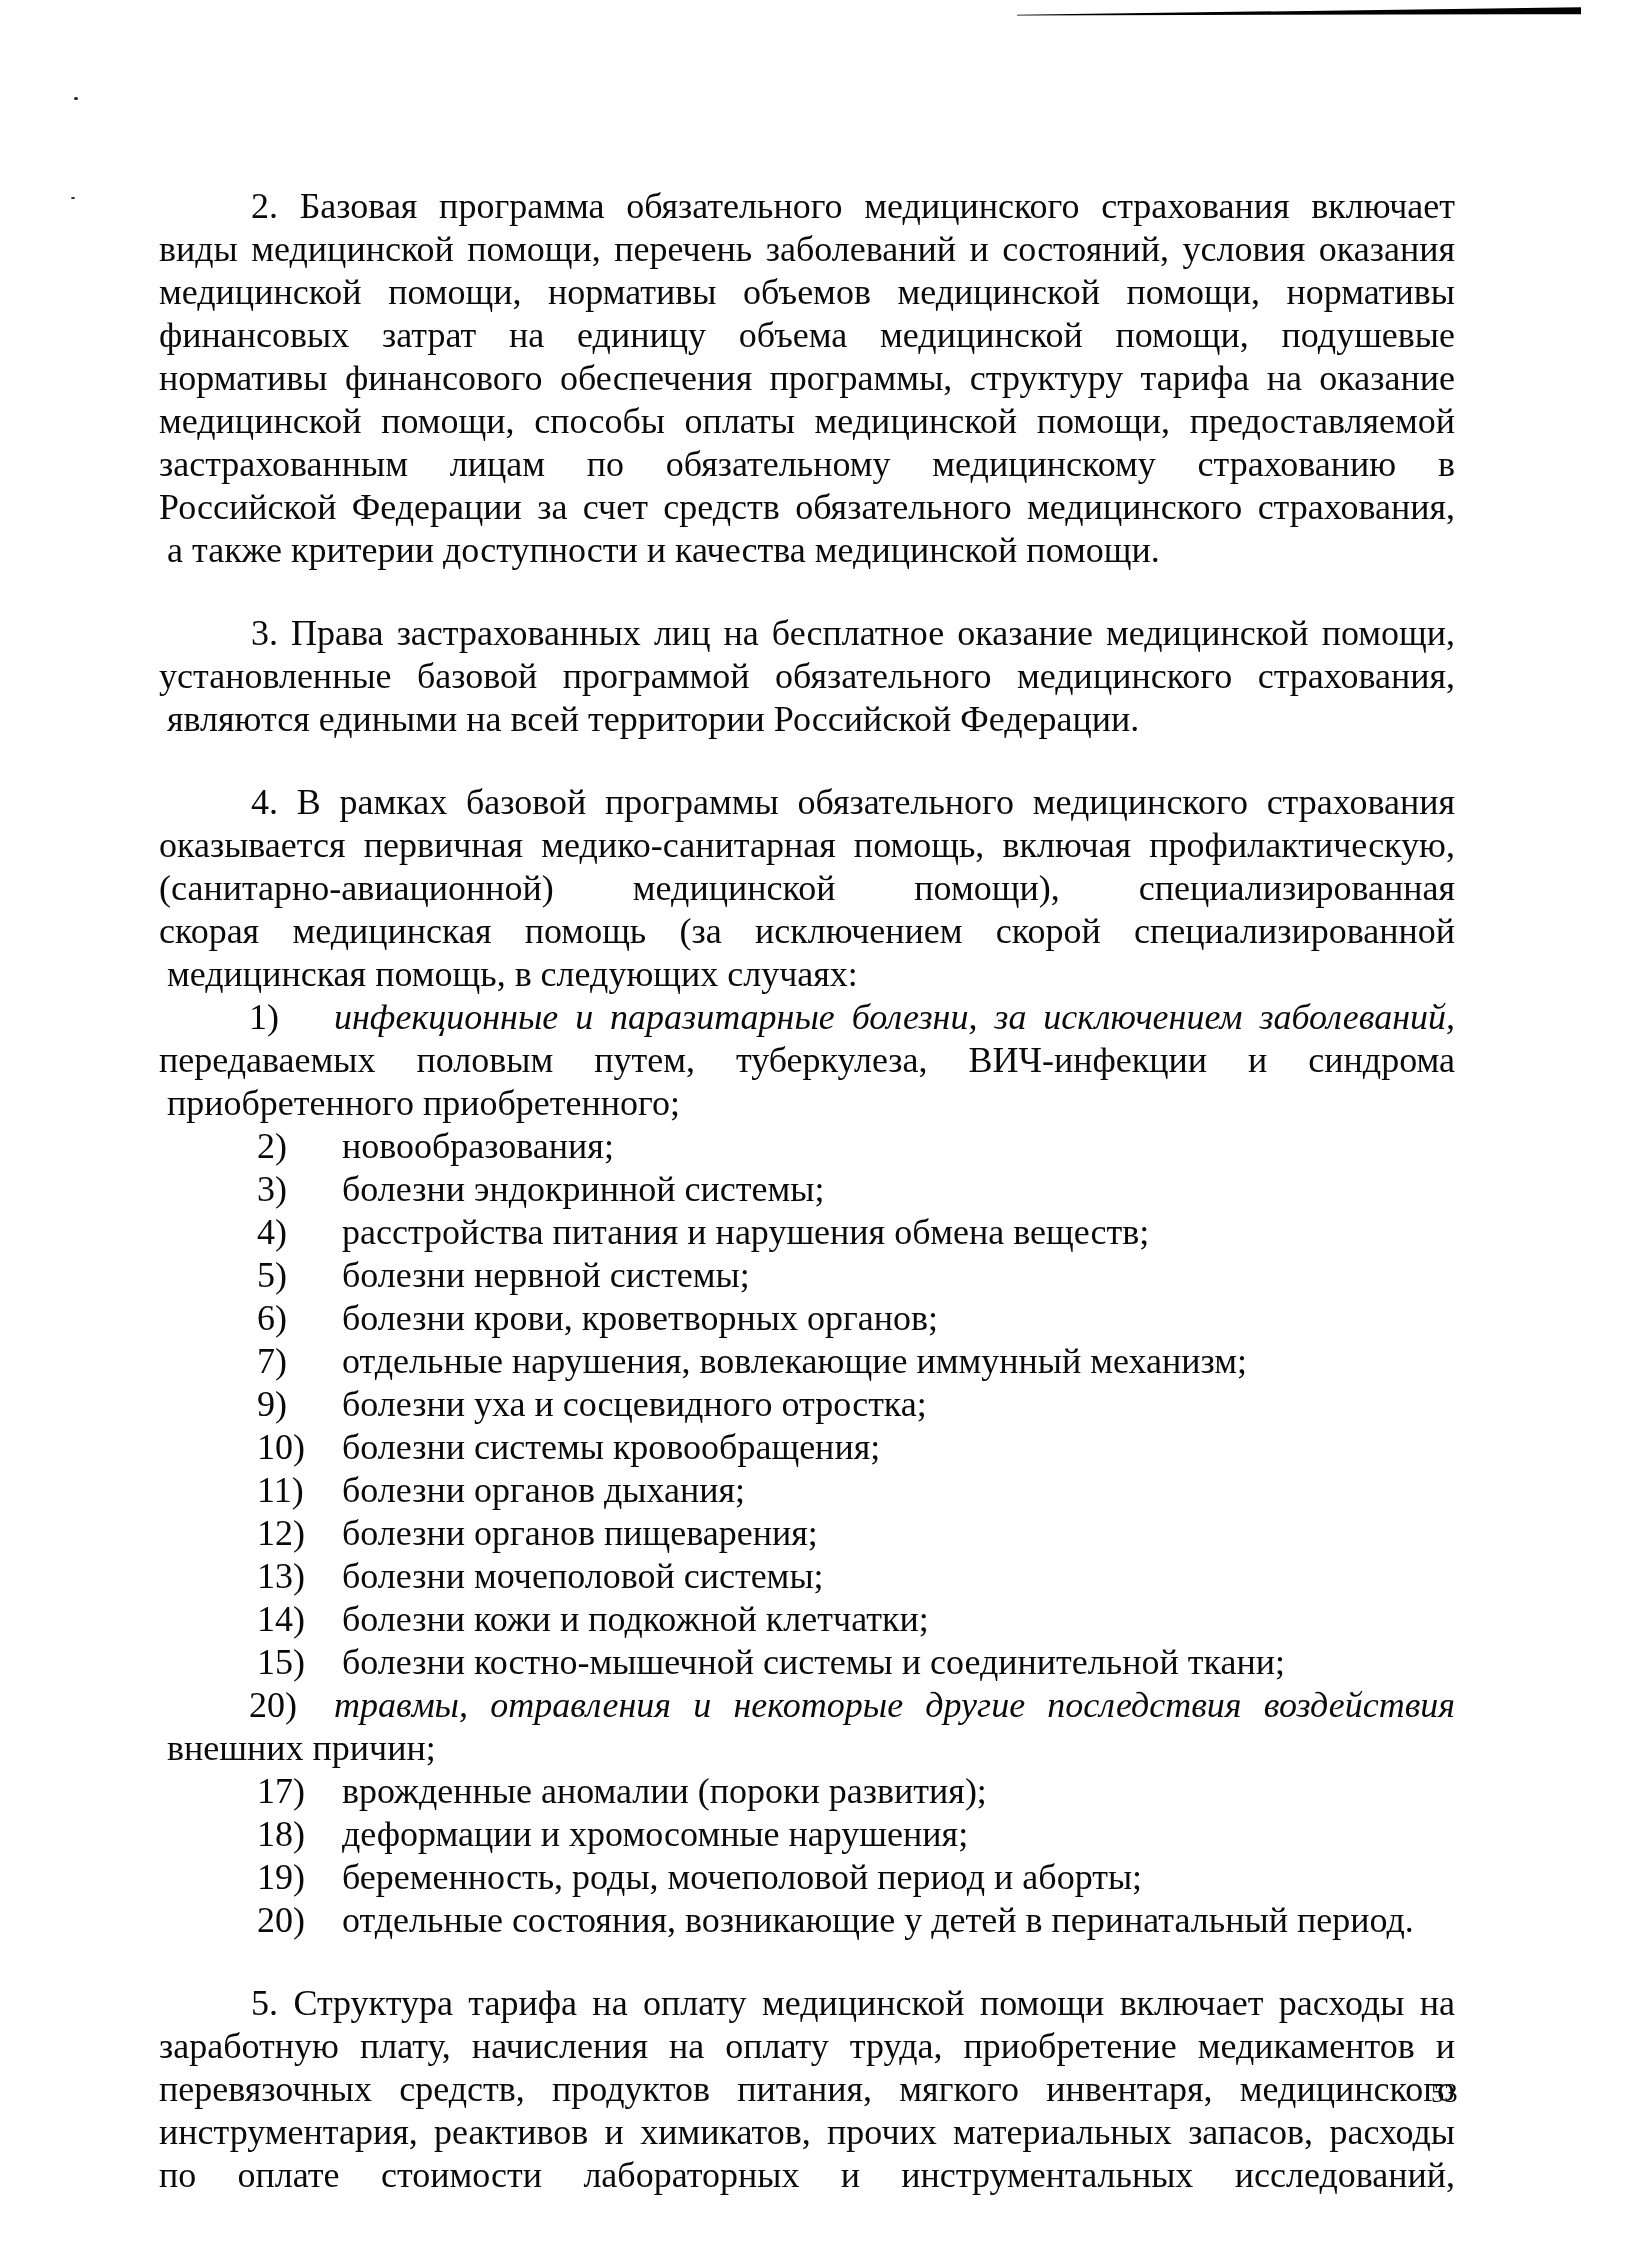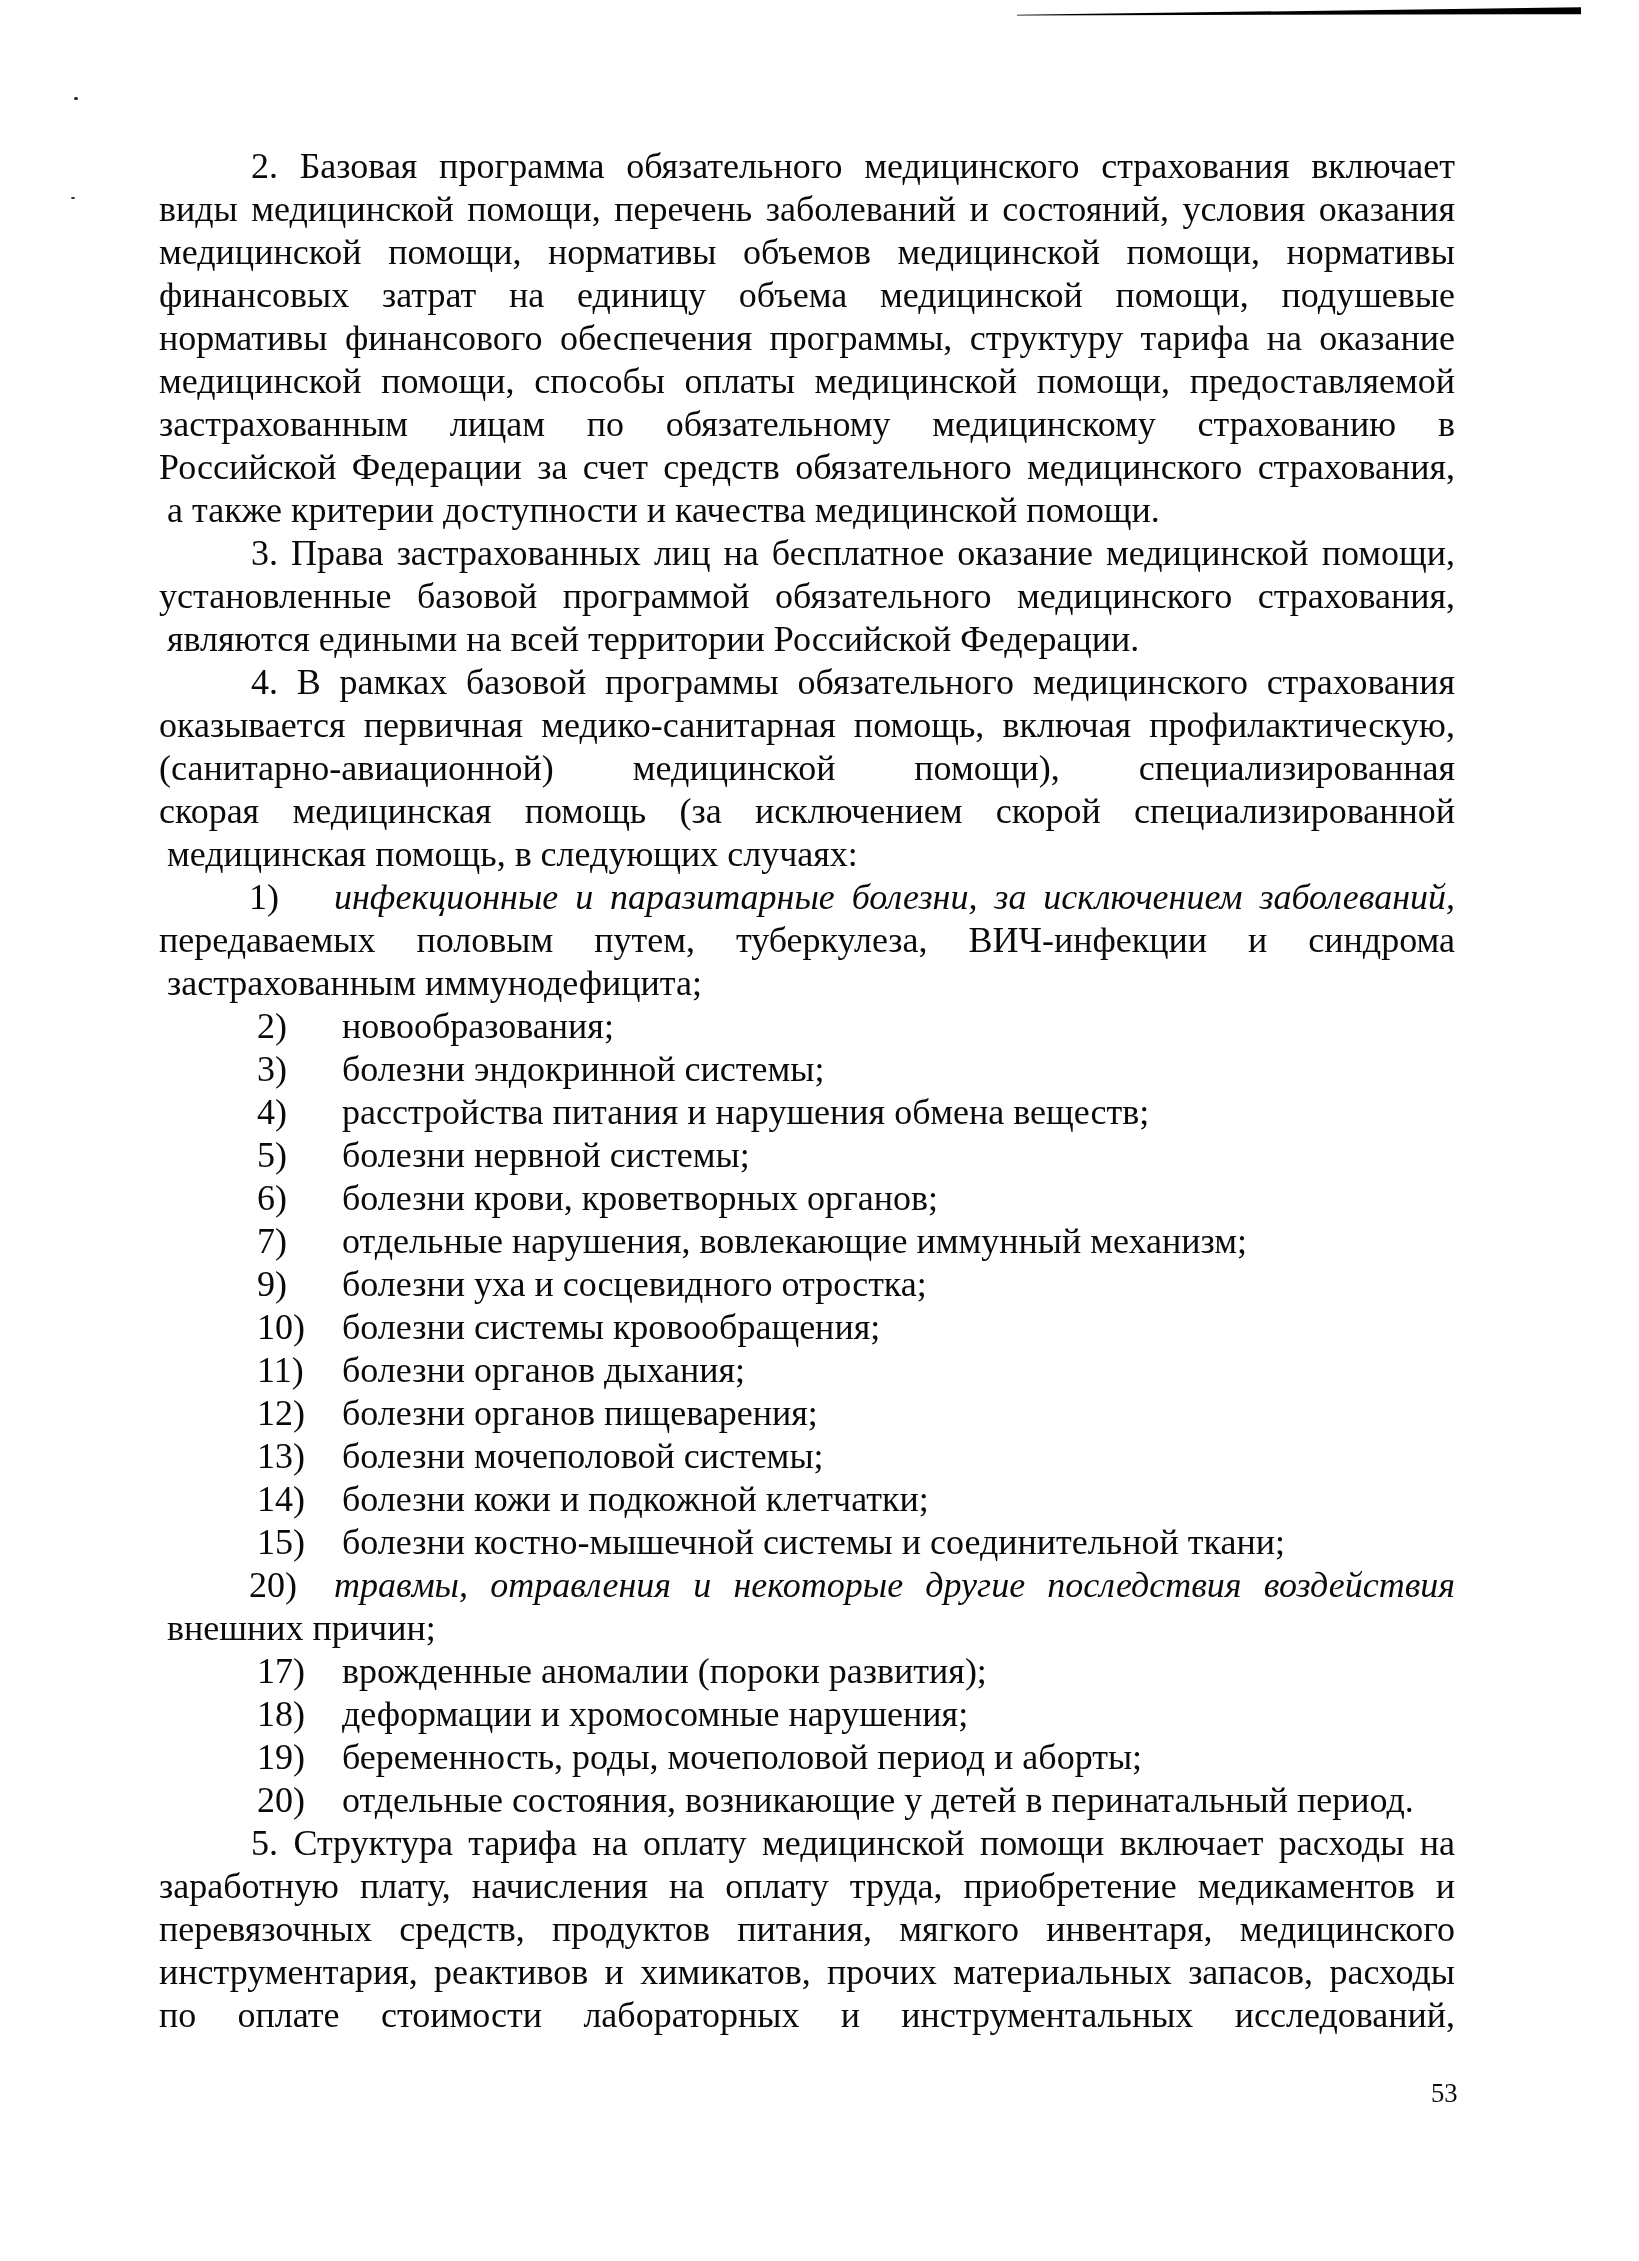--- a/index.html
+++ b/index.html
@@ -46,20 +46,21 @@
     text-align-last: justify;
     white-space: normal;
   }
   .line.l {
     text-align: left;
     text-align-last: left;
     margin-left: 8px;
   }
   .line.indent {
     padding-left: 92px;
+    margin-top: 40px;
   }
   .line.item {
     padding-left: 90px;
   }
   .line.item .num {
     display: inline-block;
     width: 85px;
   }
   .line.item .txt {
     display: inline-block;
@@ -107,21 +108,21 @@
     <div class="line j indent">4. В рамках базовой программы обязательного медицинского страхования</div>
     <div class="line j">оказывается первичная медико-санитарная помощь, включая профилактическую,</div>
     <div class="line j">(санитарно-авиационной) медицинской помощи), специализированная</div>
     <div class="line j">скорая медицинская помощь (за исключением скорой специализированной</div>
     <div class="line l">медицинская помощь, в следующих случаях:</div>
     <div class="line j item">
       <span class="num">1)</span>
       <span class="txt">инфекционные и паразитарные болезни, за исключением заболеваний,</span>
     </div>
     <div class="line j">передаваемых половым путем, туберкулеза, ВИЧ-инфекции и синдрома</div>
-    <div class="line l">застрахованным иммунодефицита;</div>
+    <div class="line l">приобретенного приобретенного;</div>
     <div class="line l item"><span class="num">2)</span><span class="txt">новообразования;</span></div>
     <div class="line l item"><span class="num">3)</span><span class="txt">болезни эндокринной системы;</span></div>
     <div class="line l item"><span class="num">4)</span><span class="txt">расстройства питания и нарушения обмена веществ;</span></div>
     <div class="line l item"><span class="num">5)</span><span class="txt">болезни нервной системы;</span></div>
     <div class="line l item"><span class="num">6)</span><span class="txt">болезни крови, кроветворных органов;</span></div>
     <div class="line l item"><span class="num">7)</span><span class="txt">отдельные нарушения, вовлекающие иммунный механизм;</span></div>
     <div class="line l item"><span class="num">9)</span><span class="txt">болезни уха и сосцевидного отростка;</span></div>
     <div class="line l item"><span class="num">10)</span><span class="txt">болезни системы кровообращения;</span></div>
     <div class="line l item"><span class="num">11)</span><span class="txt">болезни органов дыхания;</span></div>
     <div class="line l item"><span class="num">12)</span><span class="txt">болезни органов пищеварения;</span></div>

